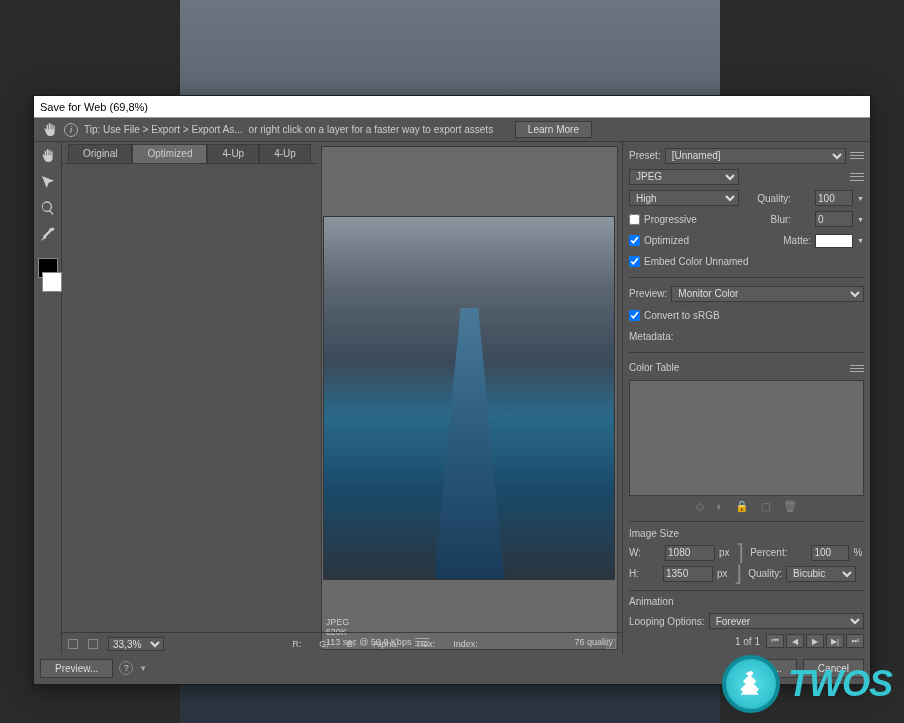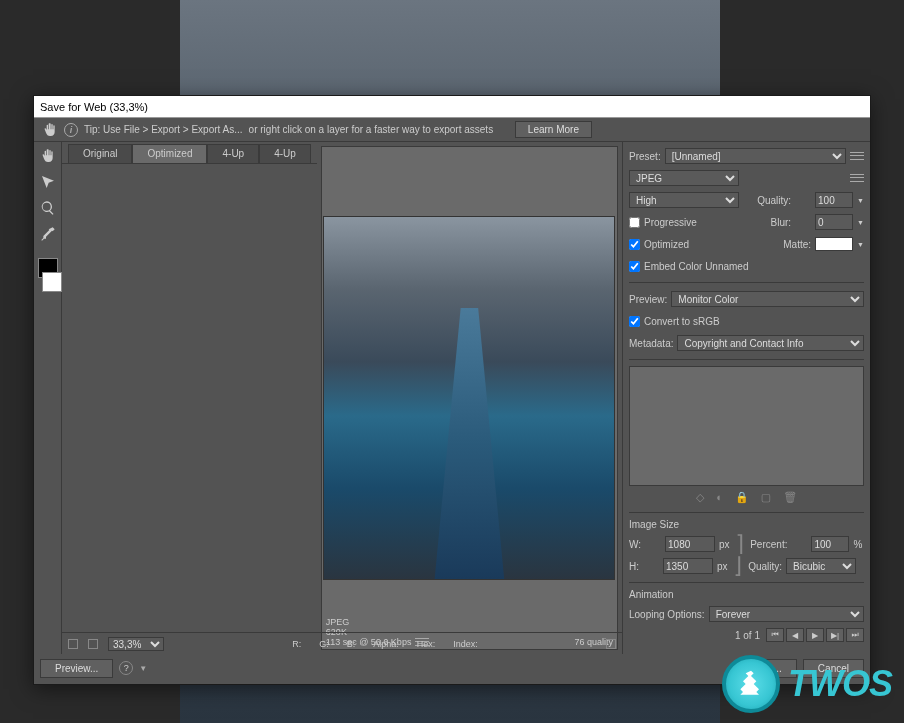--- a/index.html
+++ b/index.html
@@ -56,21 +56,21 @@
   .twos-text { font-size: 36px; font-weight: 800; font-style: italic; color: #37c6d3; letter-spacing: -1px; }
   .sq-ic { width:10px; height:10px; border:1px solid #888; }
 </style>
 </head>
 <body>
 
 <div class="bg-image"></div>
 
 <div class="dialog">
   <div class="titlebar">
-    <span>Save for Web (33,3%)</span>
+    <span>Save for Web (69,8%)</span>
   </div>
 
   <div class="tipbar">
     <div class="tool" style="width:16px;height:16px;">
       <svg viewBox="0 0 24 24">
           <path d="M12 2a1 1 0 011 1v8h1V4a1 1 0 112 0v7h1V6a1 1 0 112 0v9c0 3-2 6-6 6h-1c-3 0-5-2-6-5l-2-5a1 1 0 112-1l1 2V5a1 1 0 112 0v6h1V3a1 1 0 011-1z"></path>
         </svg>
     </div>
     <div class="info-icon">i</div>
     <span class="tip-text">Tip: Use File &gt; Export &gt; Export As...</span>
@@ -183,24 +183,31 @@
       <div class="row">
         <label>Preview:</label>
         <select class="sel"><option>Monitor Color</option></select>
       </div>
       <div class="row">
         <input type="checkbox" class="chk" checked="" style="">
         <label>Convert to sRGB</label>
       </div>
       <div class="row">
         <label>Metadata:</label>
-        <select class="sel"><option>Copyright and Contact Info</option></select>
-      </div>
-
-      <div class="section-div"></div>
+      </div>
+
+      <div class="section-div"></div>
+      <div class="row" style="justify-content:space-between;">
+        <div class="sec-label">Color Table</div>
+        <div class="menu-ic">
+            <span></span>
+            <span></span>
+            <span></span>
+          </div>
+      </div>
       <div class="color-table-area"></div>
       <div class="ct-icons">
         <span>◇</span>
         <span>◐</span>
         <span>🔒</span>
         <span>▢</span>
         <span>🗑</span>
       </div>
 
       <div class="section-div"></div>

